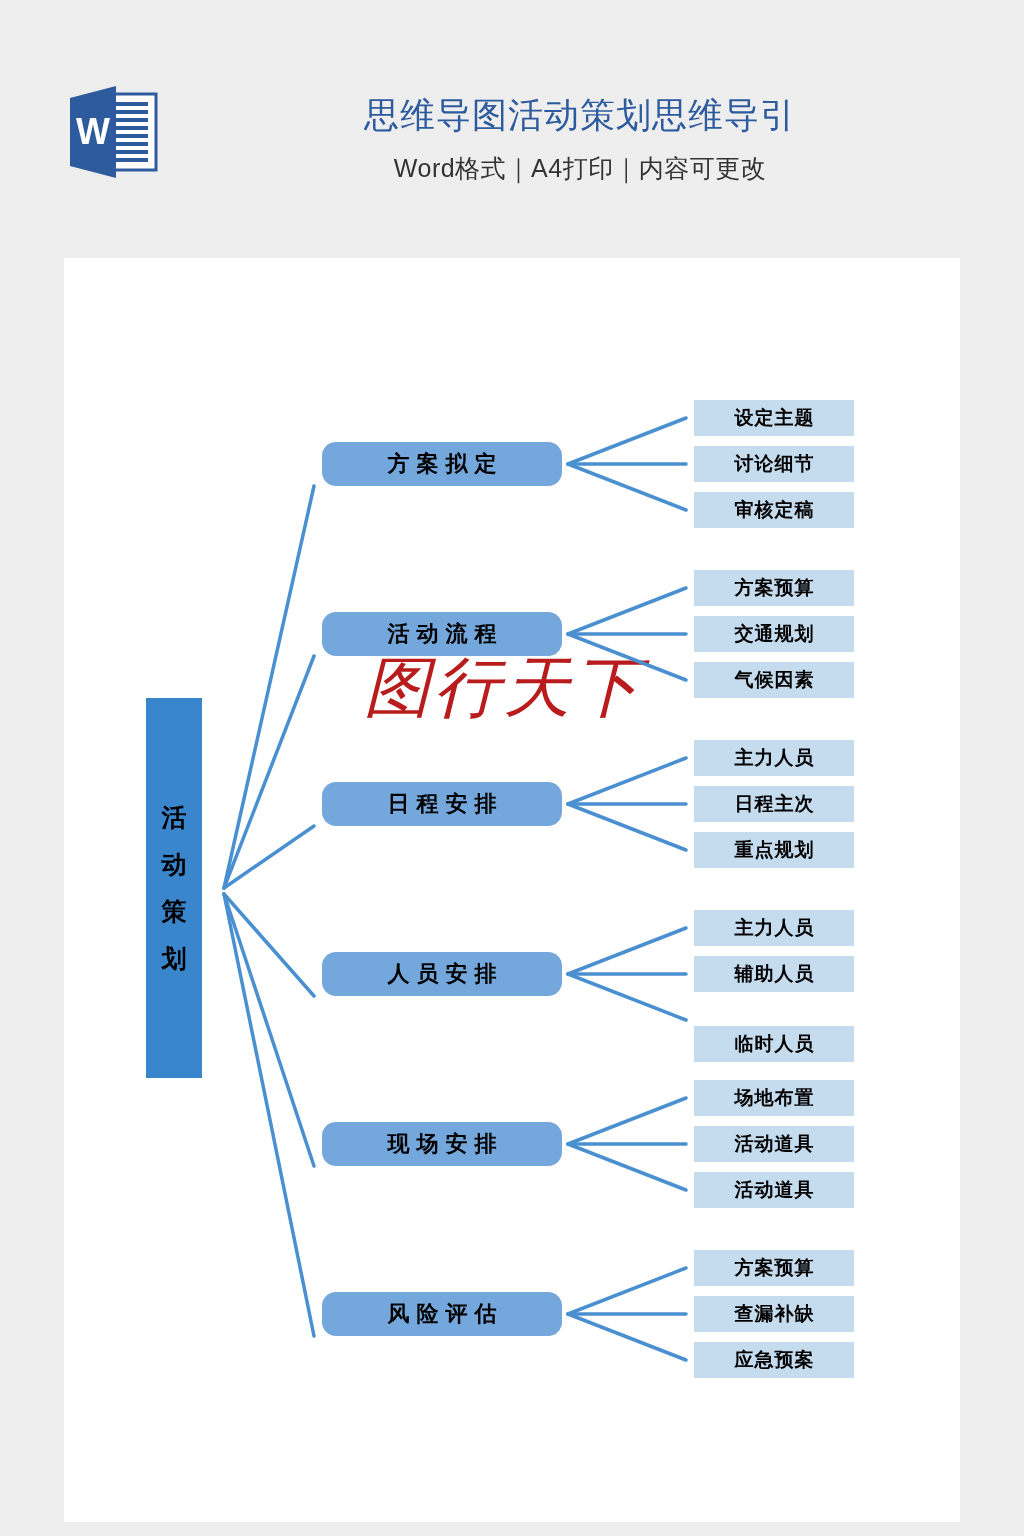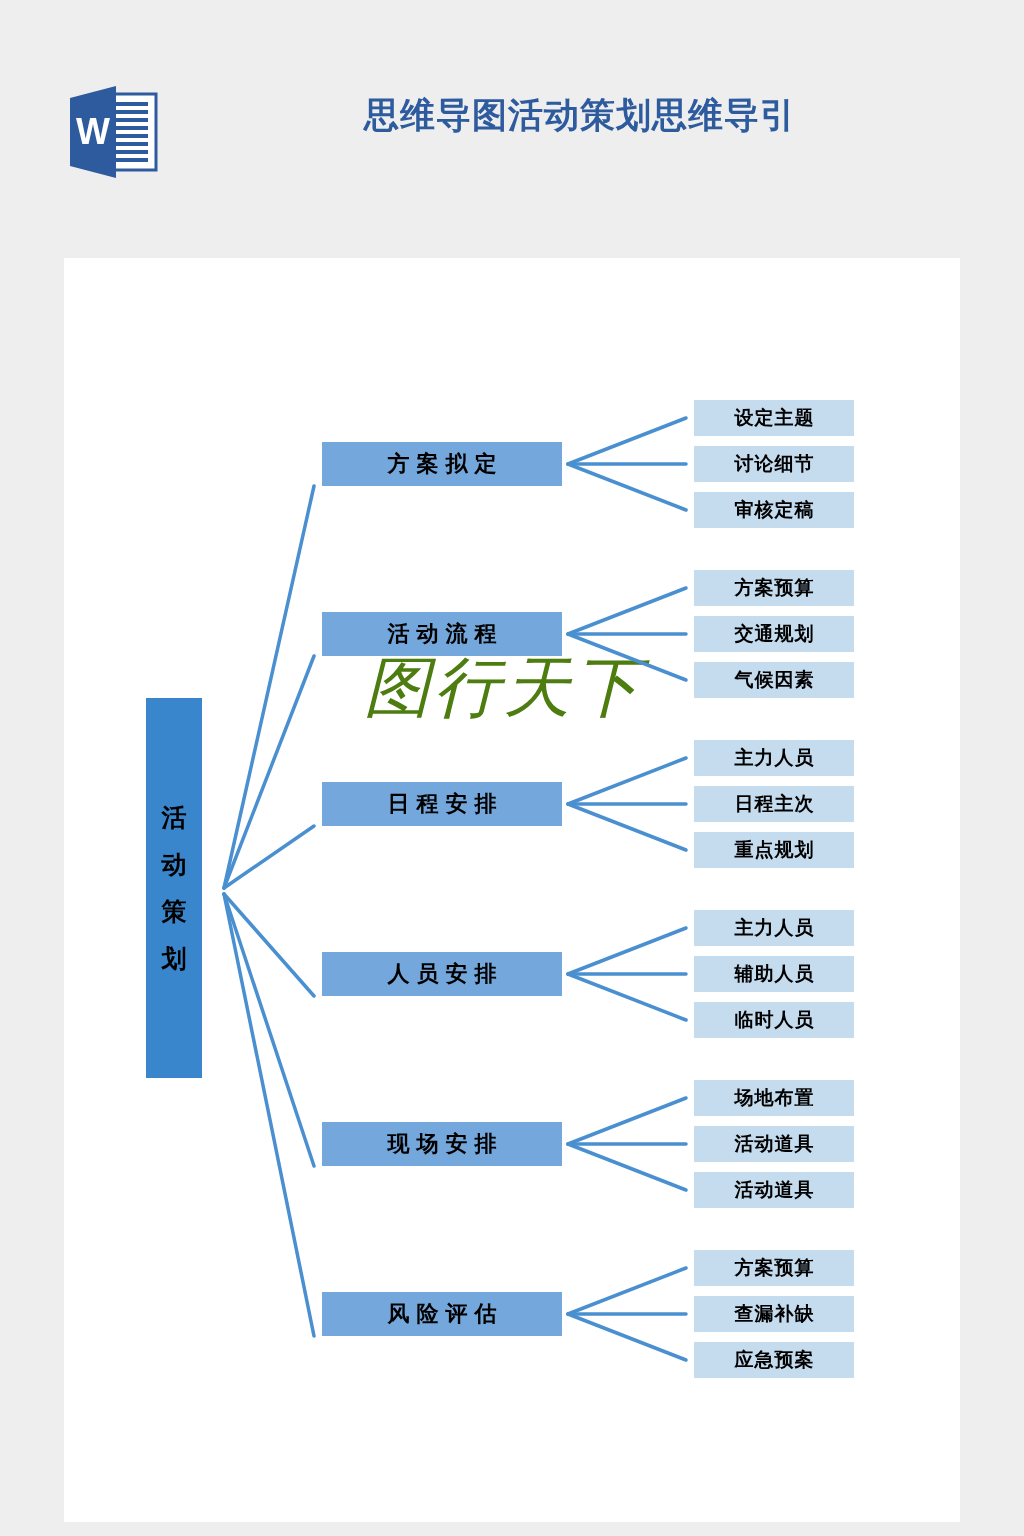--- a/index.html
+++ b/index.html
@@ -33,21 +33,21 @@
   }
   #header-text {
     position: absolute;
     left: 180px;
     top: 88px;
     width: 800px;
     text-align: center;
   }
   #doc-title {
     font-size: 35px;
-    font-weight: bold;
+    font-weight: normal;
     color: #2d5b9e;
     letter-spacing: 1px;
     line-height: 54px;
     white-space: nowrap;
   }
   #doc-subtitle {
     margin-top: 10px;
     font-size: 25px;
     color: #333333;
     letter-spacing: 0.5px;
@@ -66,21 +66,21 @@
   }
 
   
   #watermark {
     position: absolute;
     left: 300px;
     top: 390px;
     width: 300px;
     height: 80px;
     font-size: 66px;
-    color: #4d7c0f;
+    color: #b91c1c;
     font-family: "Liberation Serif", "DejaVu Serif", serif;
     font-style: italic;
     letter-spacing: 4px;
     line-height: 80px;
     white-space: nowrap;
     user-select: none;
   }
 
   
   #connectors {
@@ -119,20 +119,21 @@
   }
 
   .branch-node {
     left: 258px;
     width: 240px;
     height: 44px;
     background: #74a8dc;
     font-size: 22px;
     letter-spacing: 7px;
     text-indent: 7px;
+    border-radius: 14px;
   }
 
   .leaf-node {
     left: 630px;
     width: 160px;
     height: 36px;
     background: #c5dcef;
     font-size: 19px;
     letter-spacing: 1px;
     text-indent: 1px;
@@ -157,20 +158,21 @@
         <rect x="42" y="66" width="42" height="4"></rect>
         <rect x="42" y="74" width="42" height="4"></rect>
       </g>
       <path d="M6 14 L52 2 L52 94 L6 82 Z" fill="#2d5b9e"></path>
       <text x="29" y="60" font-family="Liberation Sans, sans-serif" font-size="36" font-weight="bold" fill="#ffffff" text-anchor="middle">W</text>
     </svg>
   </div>
 
   <div id="header-text">
     <div id="doc-title">思维导图活动策划思维导引</div>
+    <div id="doc-subtitle">Word格式｜A4打印｜内容可更改</div>
   </div>
 
 </div>
 
 <div id="page">
 
   <div id="watermark">图行天下</div>
 
   <svg id="connectors" viewBox="0 0 896 1264" preserveAspectRatio="none">
     <g stroke="#4a90d0" stroke-width="3.5" fill="none" stroke-linecap="round">
@@ -227,21 +229,21 @@
   <div class="node leaf-node" style="top:404px">气候因素</div>
 
   <div class="node branch-node" style="top:524px">日程安排</div>
   <div class="node leaf-node" style="top:482px">主力人员</div>
   <div class="node leaf-node" style="top:528px">日程主次</div>
   <div class="node leaf-node" style="top:574px">重点规划</div>
 
   <div class="node branch-node" style="top:694px">人员安排</div>
   <div class="node leaf-node" style="top:652px">主力人员</div>
   <div class="node leaf-node" style="top:698px">辅助人员</div>
-  <div class="node leaf-node" style="top:744px">临时人员</div>
+  <div class="node leaf-node" style="top:768px">临时人员</div>
 
   <div class="node branch-node" style="top:864px">现场安排</div>
   <div class="node leaf-node" style="top:822px">场地布置</div>
   <div class="node leaf-node" style="top:868px">活动道具</div>
   <div class="node leaf-node" style="top:914px">活动道具</div>
 
   <div class="node branch-node" style="top:1034px">风险评估</div>
   <div class="node leaf-node" style="top:992px">方案预算</div>
   <div class="node leaf-node" style="top:1038px">查漏补缺</div>
   <div class="node leaf-node" style="top:1084px">应急预案</div>

